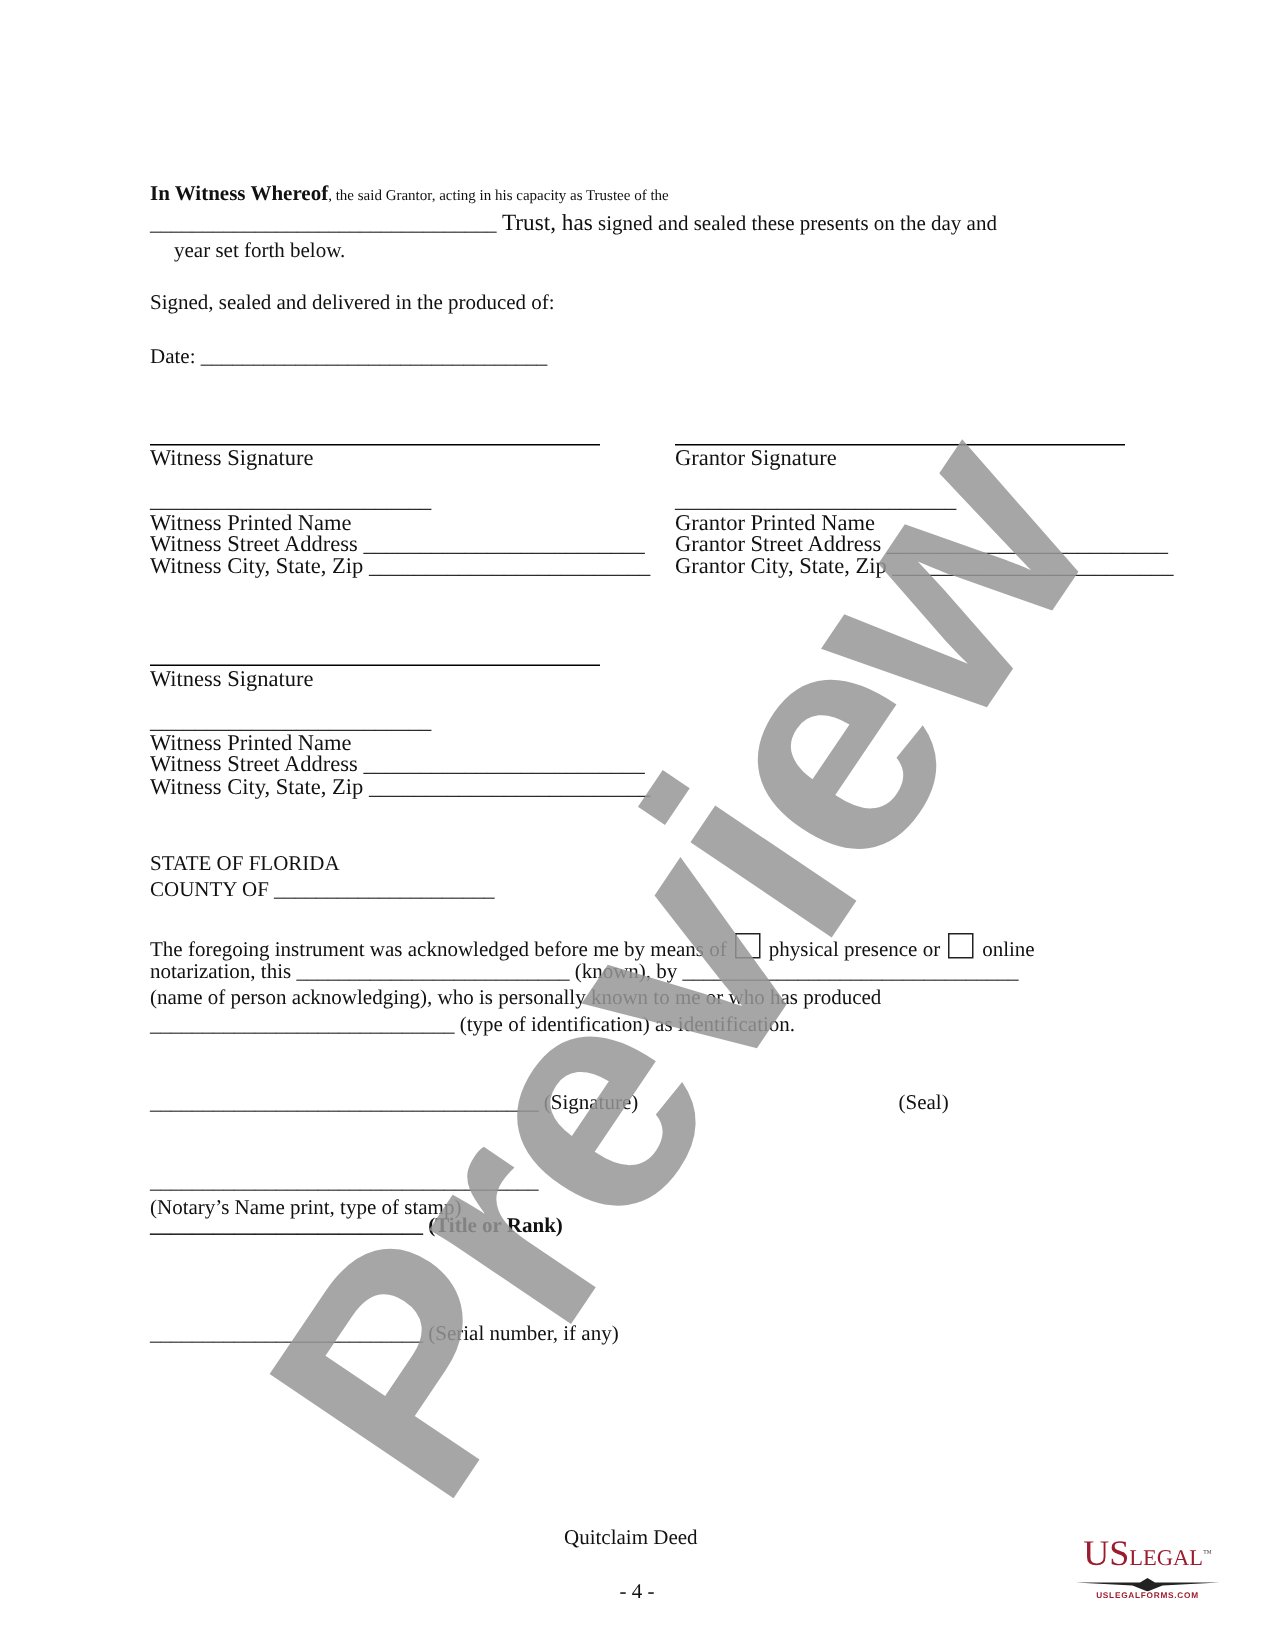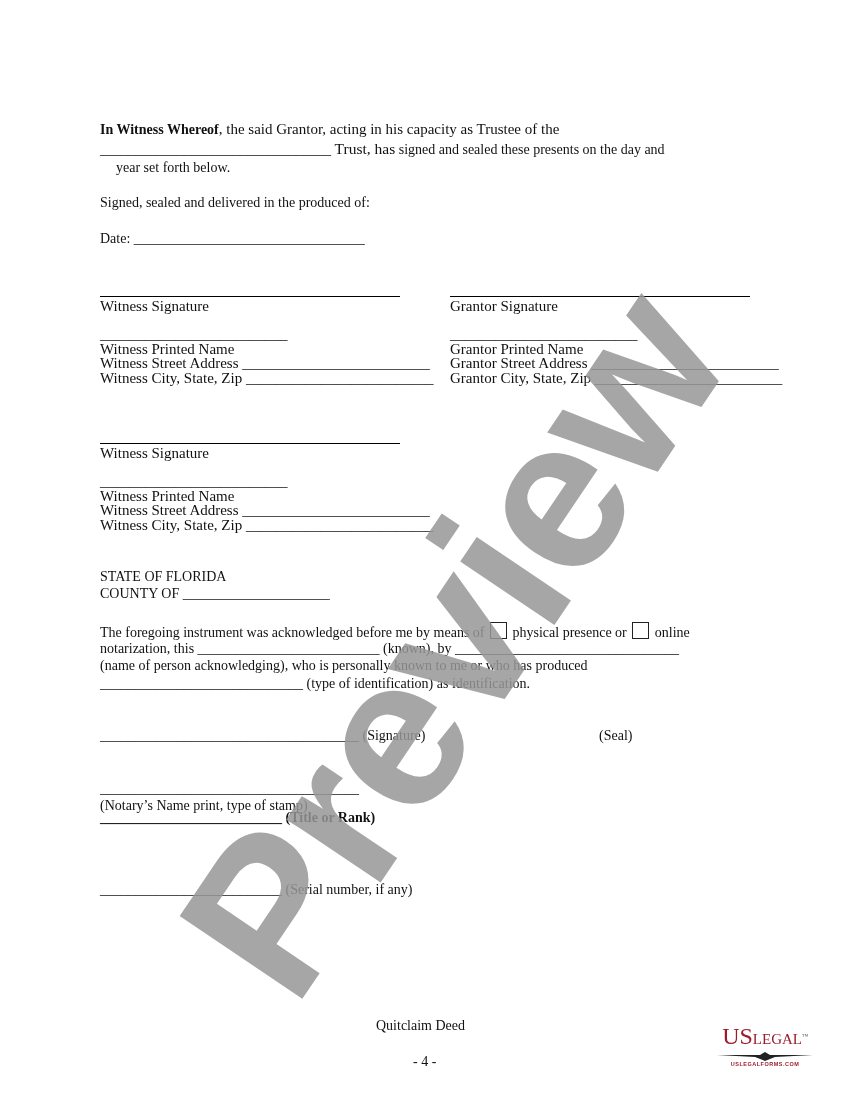--- a/index.html
+++ b/index.html
@@ -17,21 +17,21 @@
     .logo { position: absolute; left: 707px; top: 1024px; width: 116px; text-align: center; }
     .logo-main { font-family: "Liberation Serif", "DejaVu Serif", serif; font-size: 24px; color: #9b1c2e; letter-spacing: 0px; line-height: 24px; }
     .logo-main .small { font-size: 15px; }
     .logo-tm { font-size: 6px; vertical-align: top; color: #555; }
     .logo-sub { font-family: "Liberation Sans", "DejaVu Sans", sans-serif; font-size: 5.5px; color: #9b1c2e; letter-spacing: 0.5px; font-weight: bold; }
   </style>
 </head>
 <body>
 
 <div class="abs t14" style="left:100px; top:121px;">
-  <b>In Witness Whereof</b><span style="font-size:15px;margin-top:16px;">, the said Grantor, acting in  his capacity as Trustee of the</span>
+  <b>In Witness Whereof</b><span style="font-size:10px;margin-top:16px;">, the said Grantor, acting in  his capacity as Trustee of the</span>
 </div>
 <div class="abs t14" style="left:100px; top:140px;">
   <span>_________________________________</span><span style="font-size:15.5px;"> Trust, has</span><span> signed and sealed these presents on the day and</span>
 </div>
 <div class="abs t14" style="left:116px; top:159px;">year set forth below.</div>
 
 <div class="abs t14" style="left:100px; top:194px;">Signed, sealed and delivered in the produced of:</div>
 
 <div class="abs t14" style="left:100px; top:230px;">
   <span>Date:</span>

